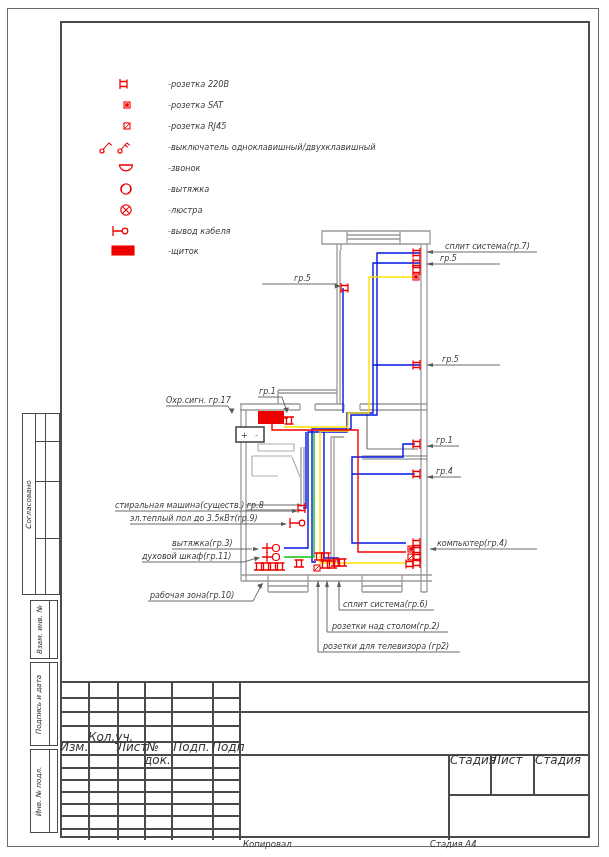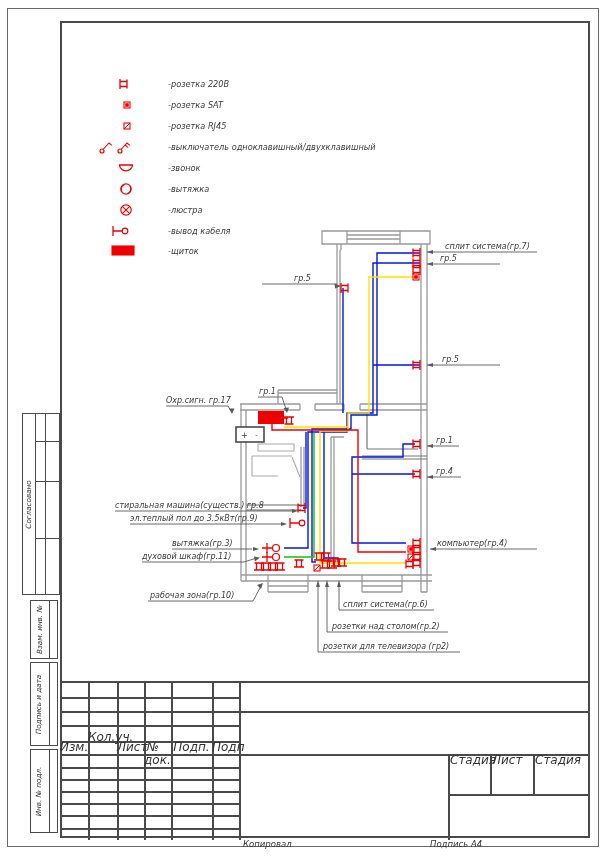--- a/index.html
+++ b/index.html
@@ -267,15 +267,15 @@
   </div>
 
   <div class="abs sbox" style="left:30px;top:749px;width:28px;height:84px;">
     <div class="sline-v" style="left:18px;"></div>
   </div>
   <div class="vwrap" style="left:30px;top:749px;width:18px;height:84px;">
     <span>Инв. № подл.</span>
   </div>
 
   <div class="foot" style="left:243px;top:839px;text-align:center;">Копировал</div>
-  <div class="foot" style="left:430px;top:839px;">Подпись А4</div>
+  <div class="foot" style="left:430px;top:839px;">Стадия А4</div>
 
 </div>
 
 </body></html>

